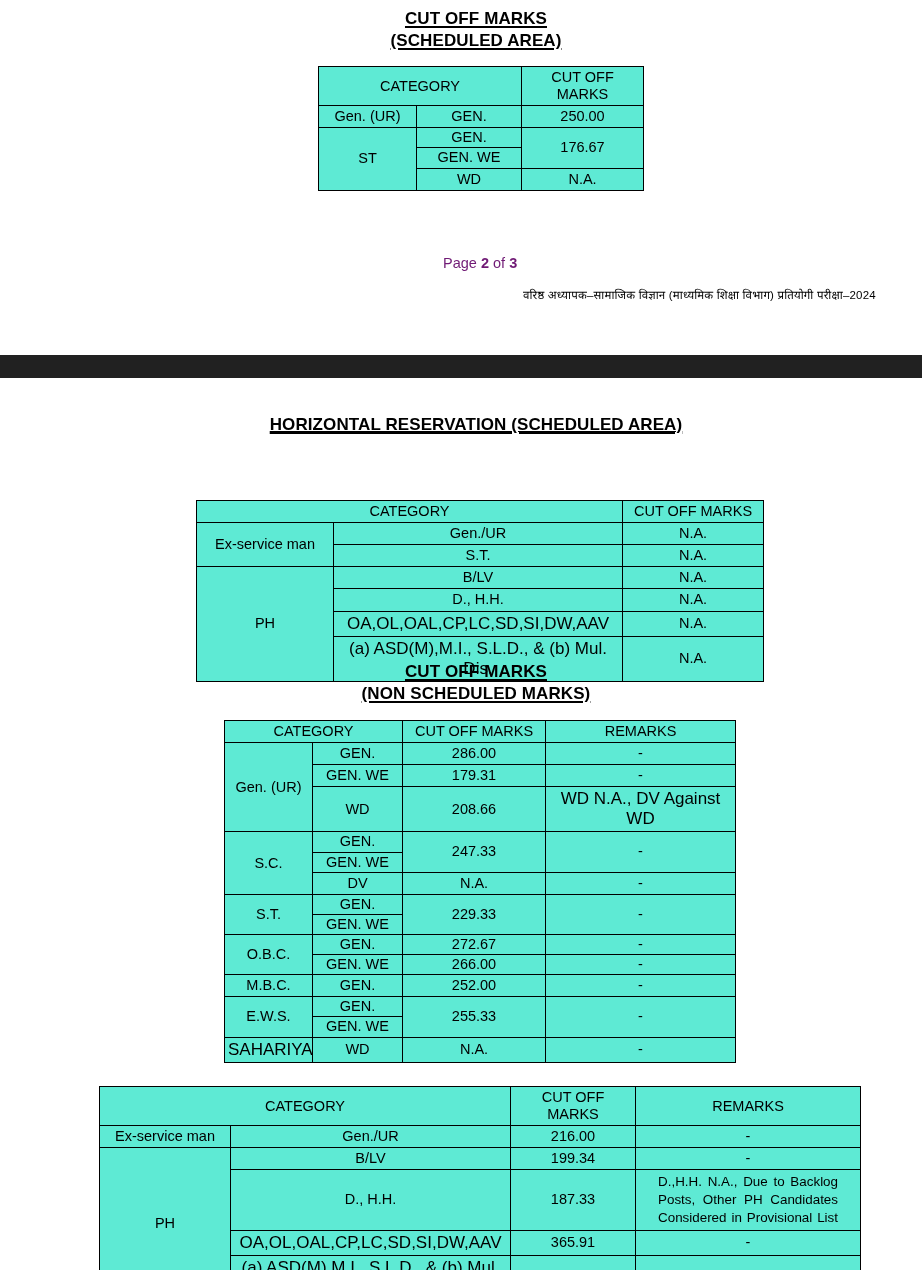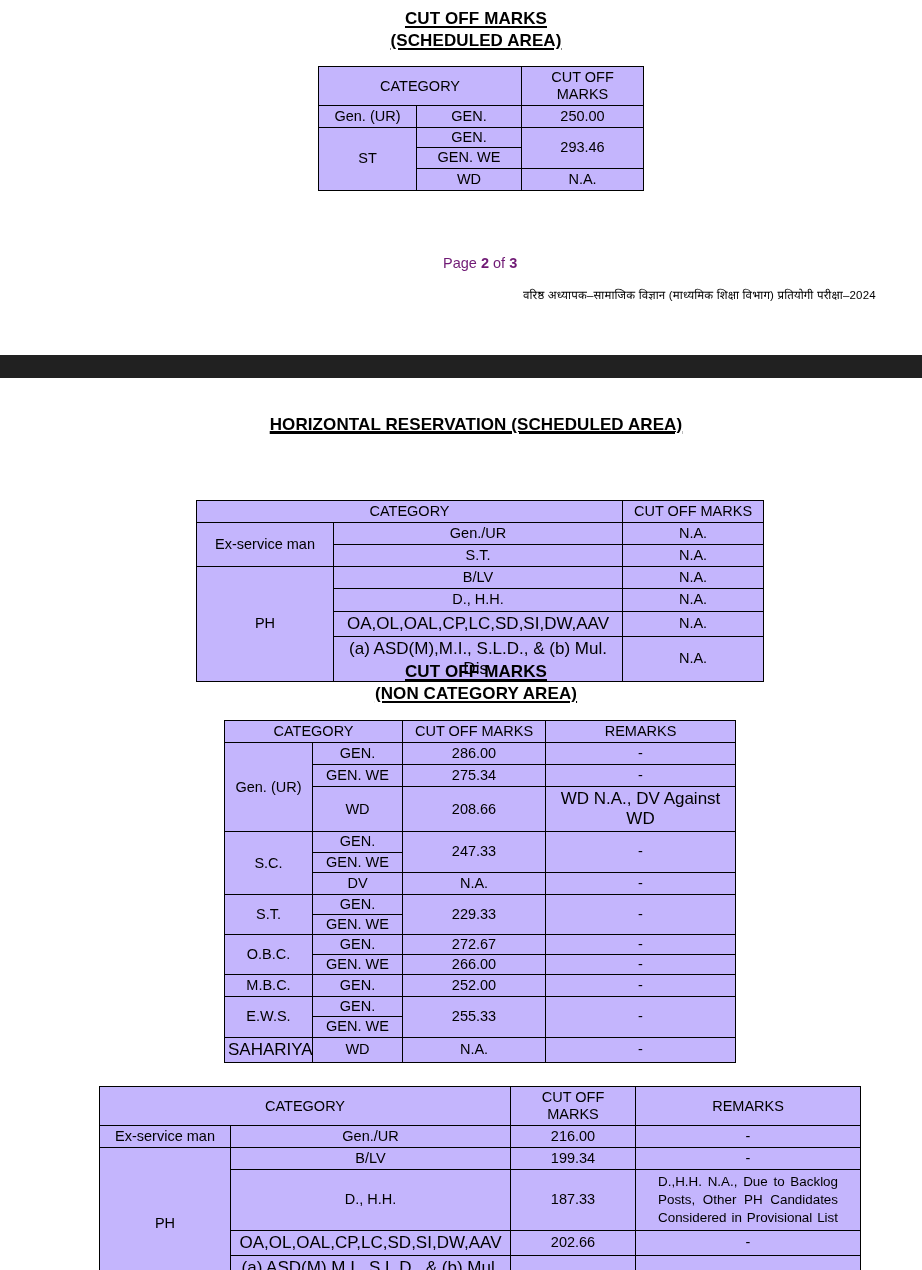--- a/index.html
+++ b/index.html
@@ -37,21 +37,21 @@
     text-decoration: underline;
     text-underline-offset: 2px;
     text-decoration-thickness: 2px;
   }
   .heading-block { margin: 0; padding: 0; }
 
   
   table.cut {
     border-collapse: collapse;
     table-layout: fixed;
-    background: #c4b5fd;
+    background: #5eead4;
   }
   table.cut td, table.cut th {
     border: 1.3px solid #000;
     text-align: center;
     vertical-align: middle;
     font-weight: normal;
     font-size: 14.5px;
     line-height: 1.18;
     padding: 2px 3px;
     color: #000;
@@ -114,21 +114,21 @@
         <td>CUT OFF MARKS</td>
       </tr>
       <tr>
         <td>Gen. (UR)</td>
         <td>GEN.</td>
         <td>250.00</td>
       </tr>
       <tr>
         <td rowspan="3">ST</td>
         <td class="tight">GEN.</td>
-        <td rowspan="2">293.46</td>
+        <td rowspan="2">176.67</td>
       </tr>
       <tr>
         <td class="tight">GEN. WE</td>
       </tr>
       <tr>
         <td>WD</td>
         <td>N.A.</td>
       </tr>
     </tbody>
   </table>
@@ -185,21 +185,21 @@
       </tr>
       <tr>
         <td class="small">(a) ASD(M),M.I., S.L.D., &amp; (b) Mul. Dis.</td>
         <td>N.A.</td>
       </tr>
     </tbody>
   </table>
 
   <div class="heading-block" style="position:absolute; top:283px; left:0; width:922px;">
     <div class="doc-heading"><span class="u">CUT OFF MARKS</span></div>
-    <div class="doc-heading"><span class="u"> (NON CATEGORY AREA)</span></div>
+    <div class="doc-heading"><span class="u"> (NON SCHEDULED MARKS)</span></div>
   </div>
 
   <table class="cut" style="position:absolute; left:209px; top:342px; width:511px;">
     <colgroup>
         <col style="width:88px">
         <col style="width:90px">
         <col style="width:143px">
         <col style="width:190px">
       </colgroup>
     <tbody>
@@ -210,21 +210,21 @@
       </tr>
 
       <tr>
         <td rowspan="3">Gen. (UR)</td>
         <td>GEN.</td>
         <td>286.00</td>
         <td>-</td>
       </tr>
       <tr>
         <td>GEN. WE</td>
-        <td>275.34</td>
+        <td>179.31</td>
         <td>-</td>
       </tr>
       <tr>
         <td>WD</td>
         <td>208.66</td>
         <td class="small">WD N.A., DV Against WD</td>
       </tr>
 
       <tr>
         <td rowspan="3">S.C.</td>
@@ -315,21 +315,21 @@
         <td>199.34</td>
         <td>-</td>
       </tr>
       <tr style="height:60px;">
         <td>D., H.H.</td>
         <td>187.33</td>
         <td class="remark-multi">D.,H.H. N.A., Due to Backlog Posts, Other PH Candidates Considered in Provisional List</td>
       </tr>
       <tr>
         <td class="small">OA,OL,OAL,CP,LC,SD,SI,DW,AAV</td>
-        <td>202.66</td>
+        <td>365.91</td>
         <td>-</td>
       </tr>
       <tr>
         <td class="small">(a) ASD(M),M.I., S.L.D., &amp; (b) Mul. Dis.</td>
         <td>N.A.</td>
         <td>-</td>
       </tr>
     </tbody>
   </table>
 

